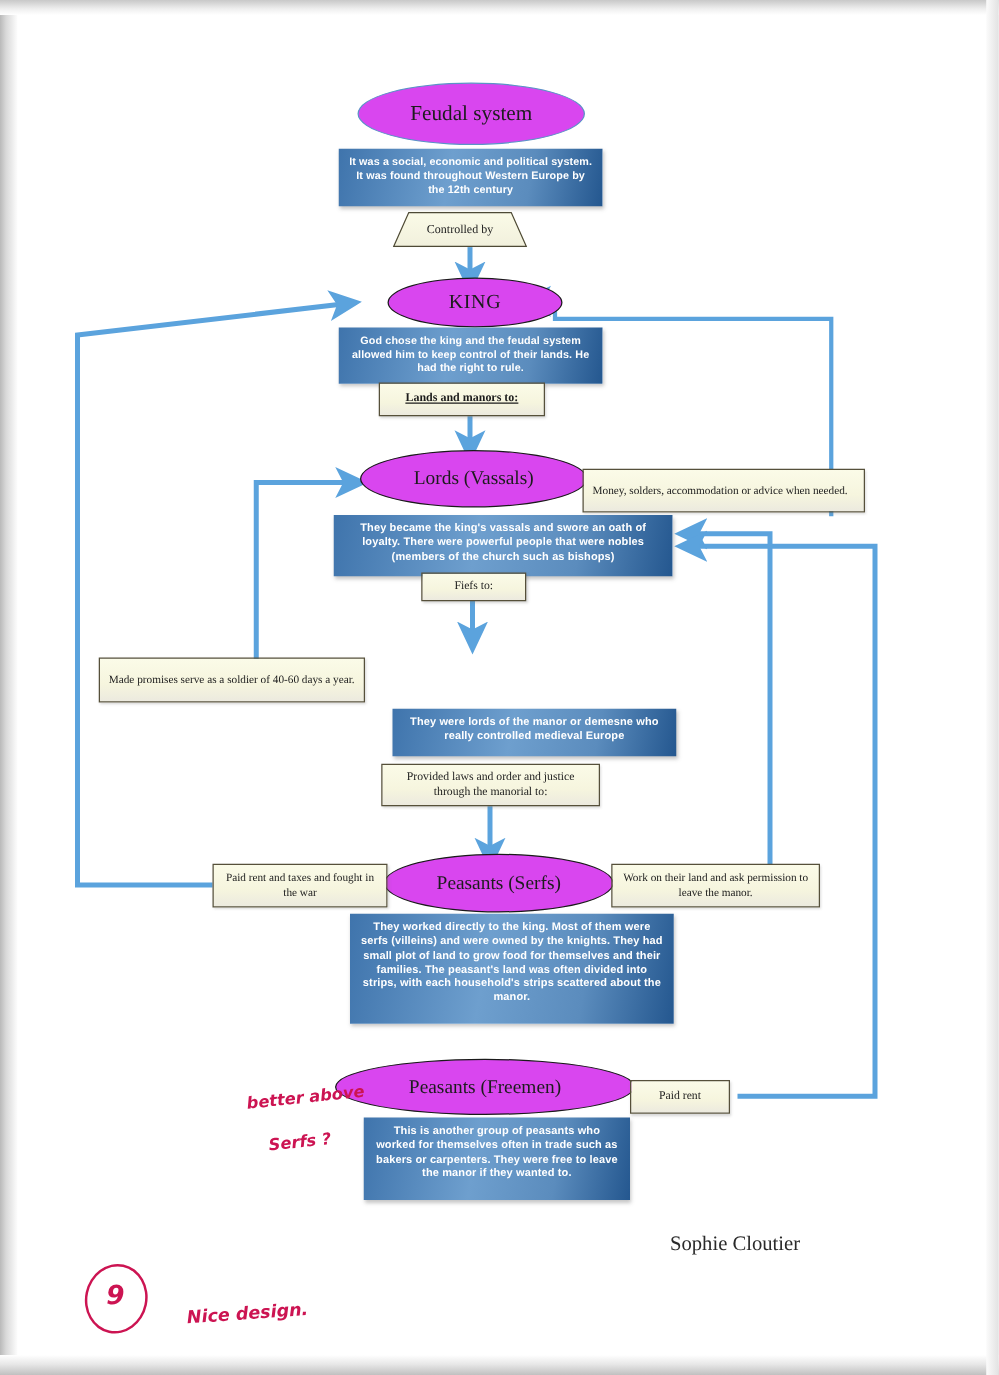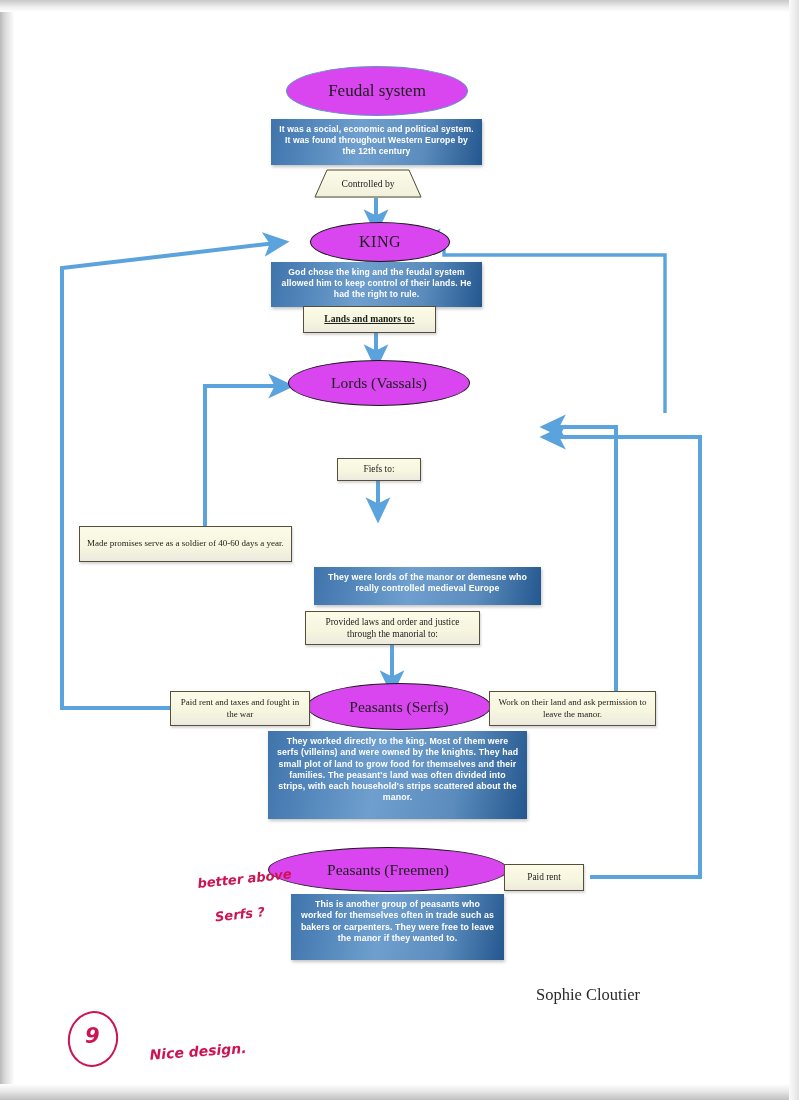--- a/index.html
+++ b/index.html
@@ -177,21 +177,27 @@
   </div>
 
   <div class="node creambox" style="left:303px;top:306px;width:133px;height:27px;font-size:9.6px;font-weight:bold;">
     <span style="text-decoration:underline;">Lands and manors to:</span>
   </div>
 
   <div class="node ellipse" style="left:288px;top:360px;width:182px;height:46px;font-size:15.5px;">
     <span>Lords (Vassals)</span>
   </div>
 
-
+  <div class="node creambox left-align" style="left:466px;top:375px;width:226px;height:35px;font-size:9px;">
+    <span>Money, solders, accommodation or advice when needed.</span>
+  </div>
+
+  <div class="node bluebox" style="left:267px;top:412px;width:271px;height:49px;font-size:8.8px;">
+    <span>They became the king's vassals and swore an oath of loyalty. There were powerful people that were nobles (members of the church such as bishops)</span>
+  </div>
 
   <div class="node creambox" style="left:337px;top:458px;width:84px;height:23px;font-size:9.4px;">
     <span>Fiefs to:</span>
   </div>
 
 
   <div class="node creambox left-align" style="left:79px;top:526px;width:213px;height:36px;font-size:9px;">
     <span>Made promises serve as a soldier of 40-60 days a year.</span>
   </div>
 
@@ -208,21 +214,21 @@
   </div>
 
   <div class="node creambox" style="left:170px;top:691px;width:140px;height:35px;font-size:9px;">
     <span>Paid rent and taxes and fought in the war</span>
   </div>
 
   <div class="node creambox" style="left:489px;top:691px;width:167px;height:35px;font-size:9px;">
     <span>Work on their land and ask permission to leave the manor.</span>
   </div>
 
-  <div class="node bluebox" style="left:268px;top:731px;width:259px;height:88px;font-size:8.8px;">
+  <div class="node bluebox" style="left:280px;top:731px;width:259px;height:88px;font-size:8.8px;">
     <span>They worked directly to the king. Most of them were serfs (villeins) and were owned by the knights. They had small plot of land to grow food for themselves and their families. The peasant's land was often divided into strips, with each household's strips scattered about the manor.</span>
   </div>
 
   <div class="node ellipse" style="left:268px;top:847px;width:240px;height:45px;font-size:15.5px;">
     <span>Peasants (Freemen)</span>
   </div>
 
   <div class="node creambox" style="left:504px;top:864px;width:80px;height:27px;font-size:9.4px;">
     <span>Paid rent</span>
   </div>

